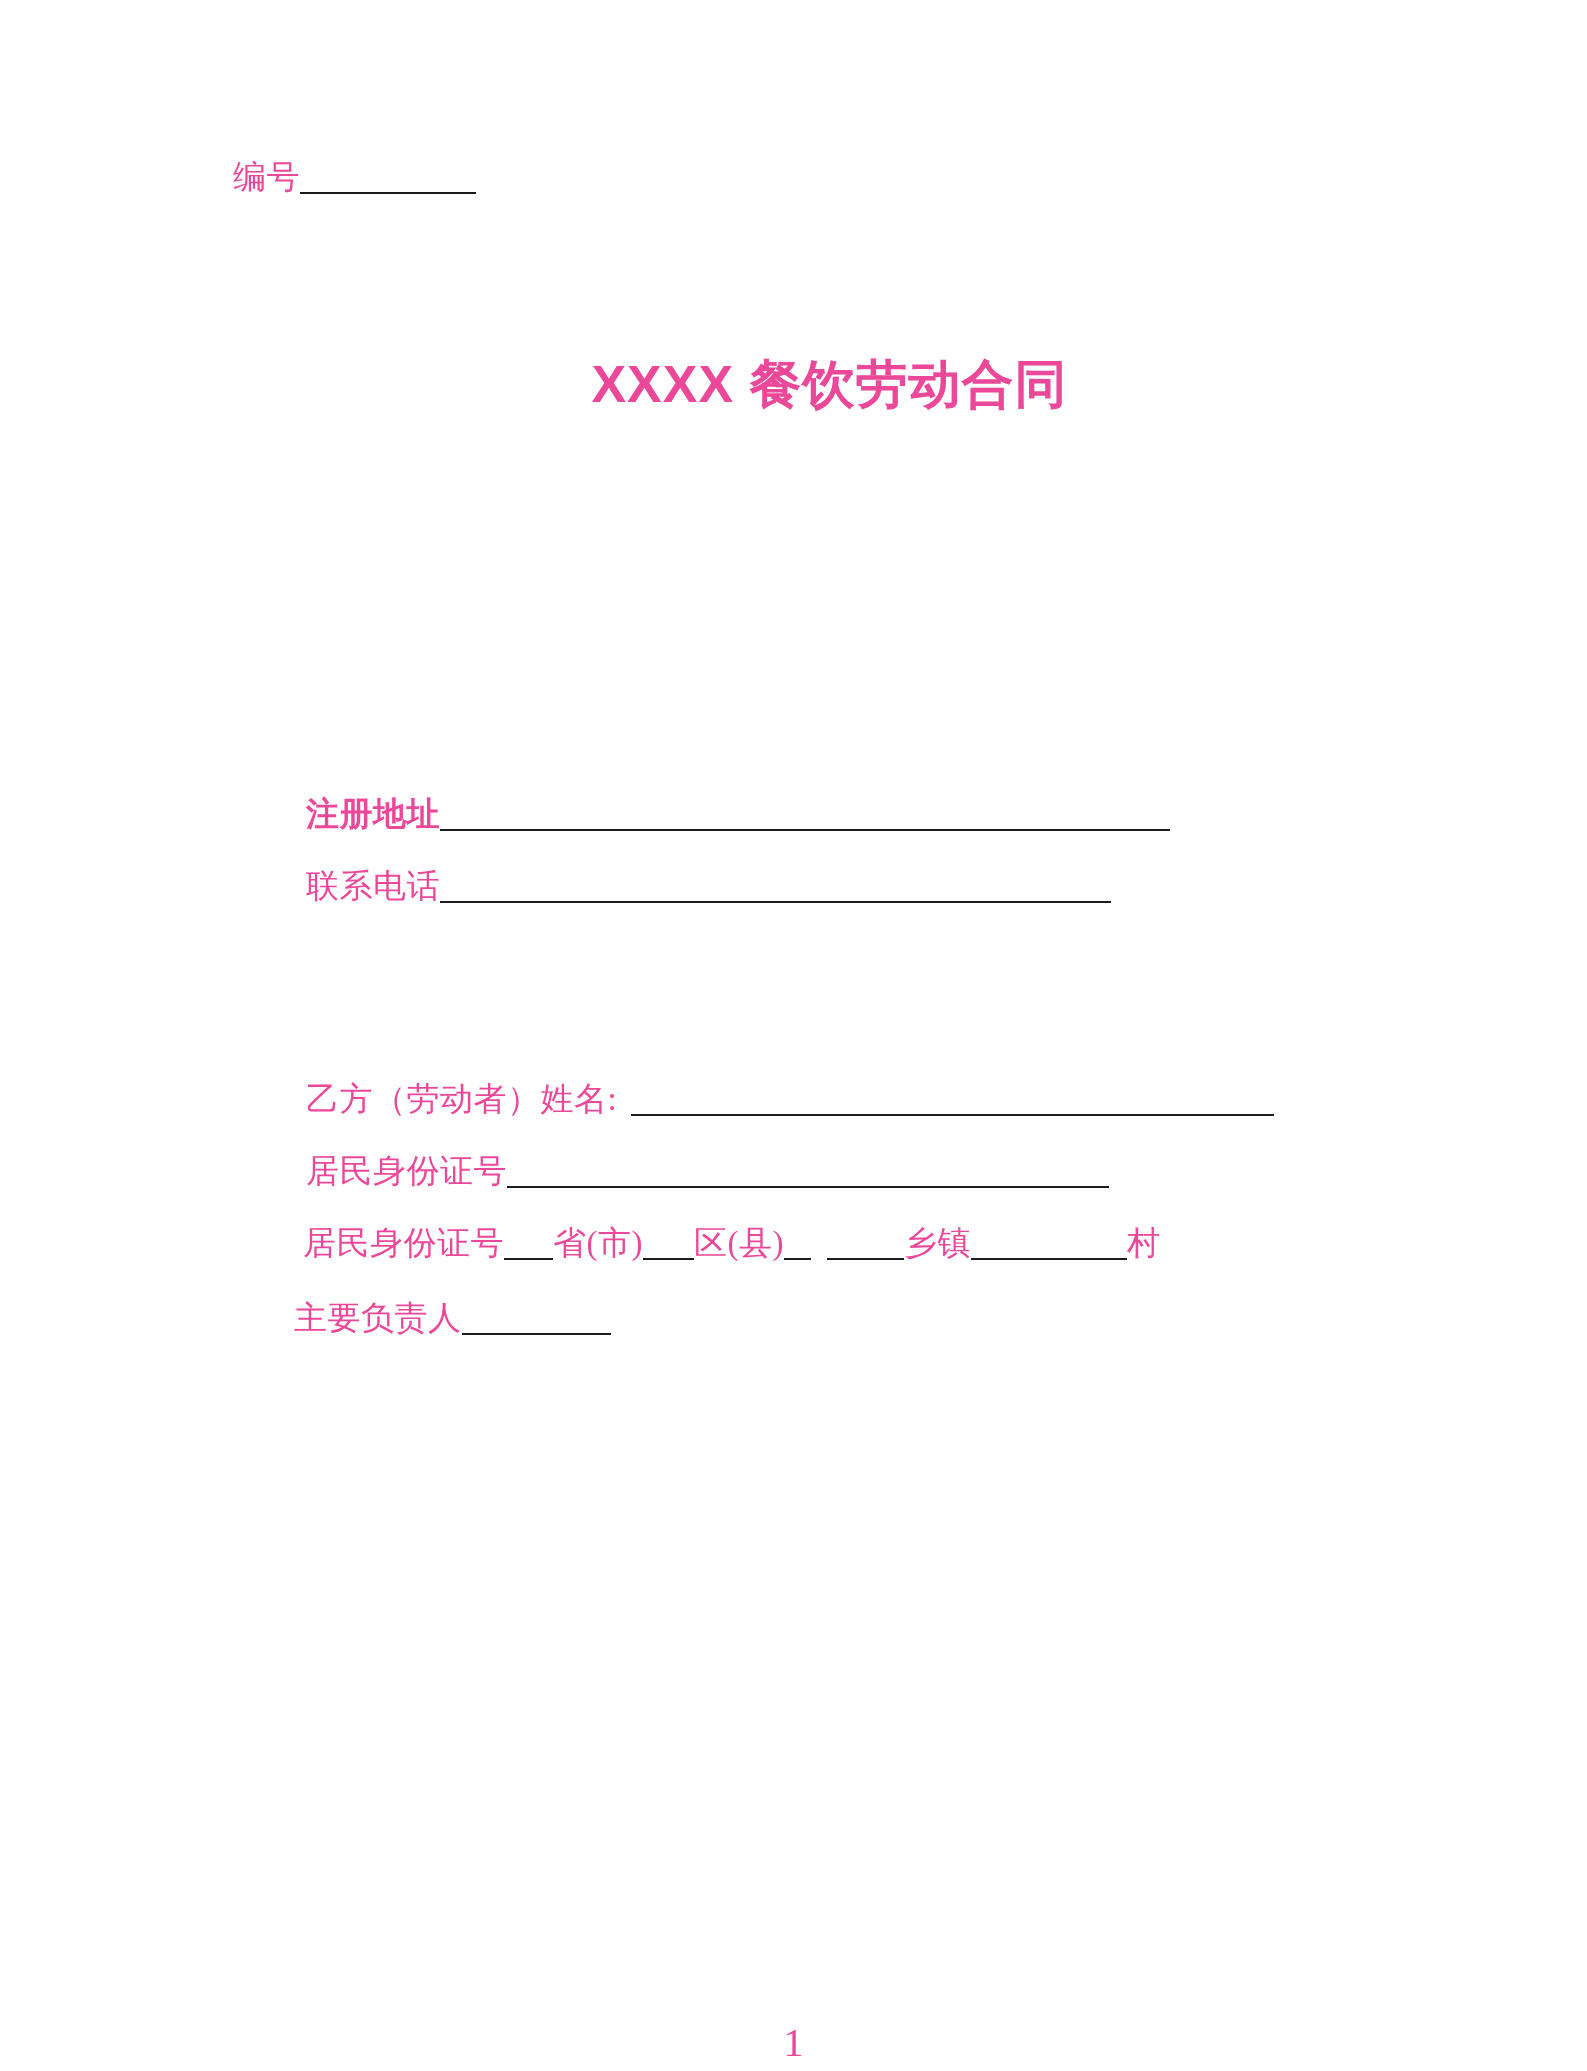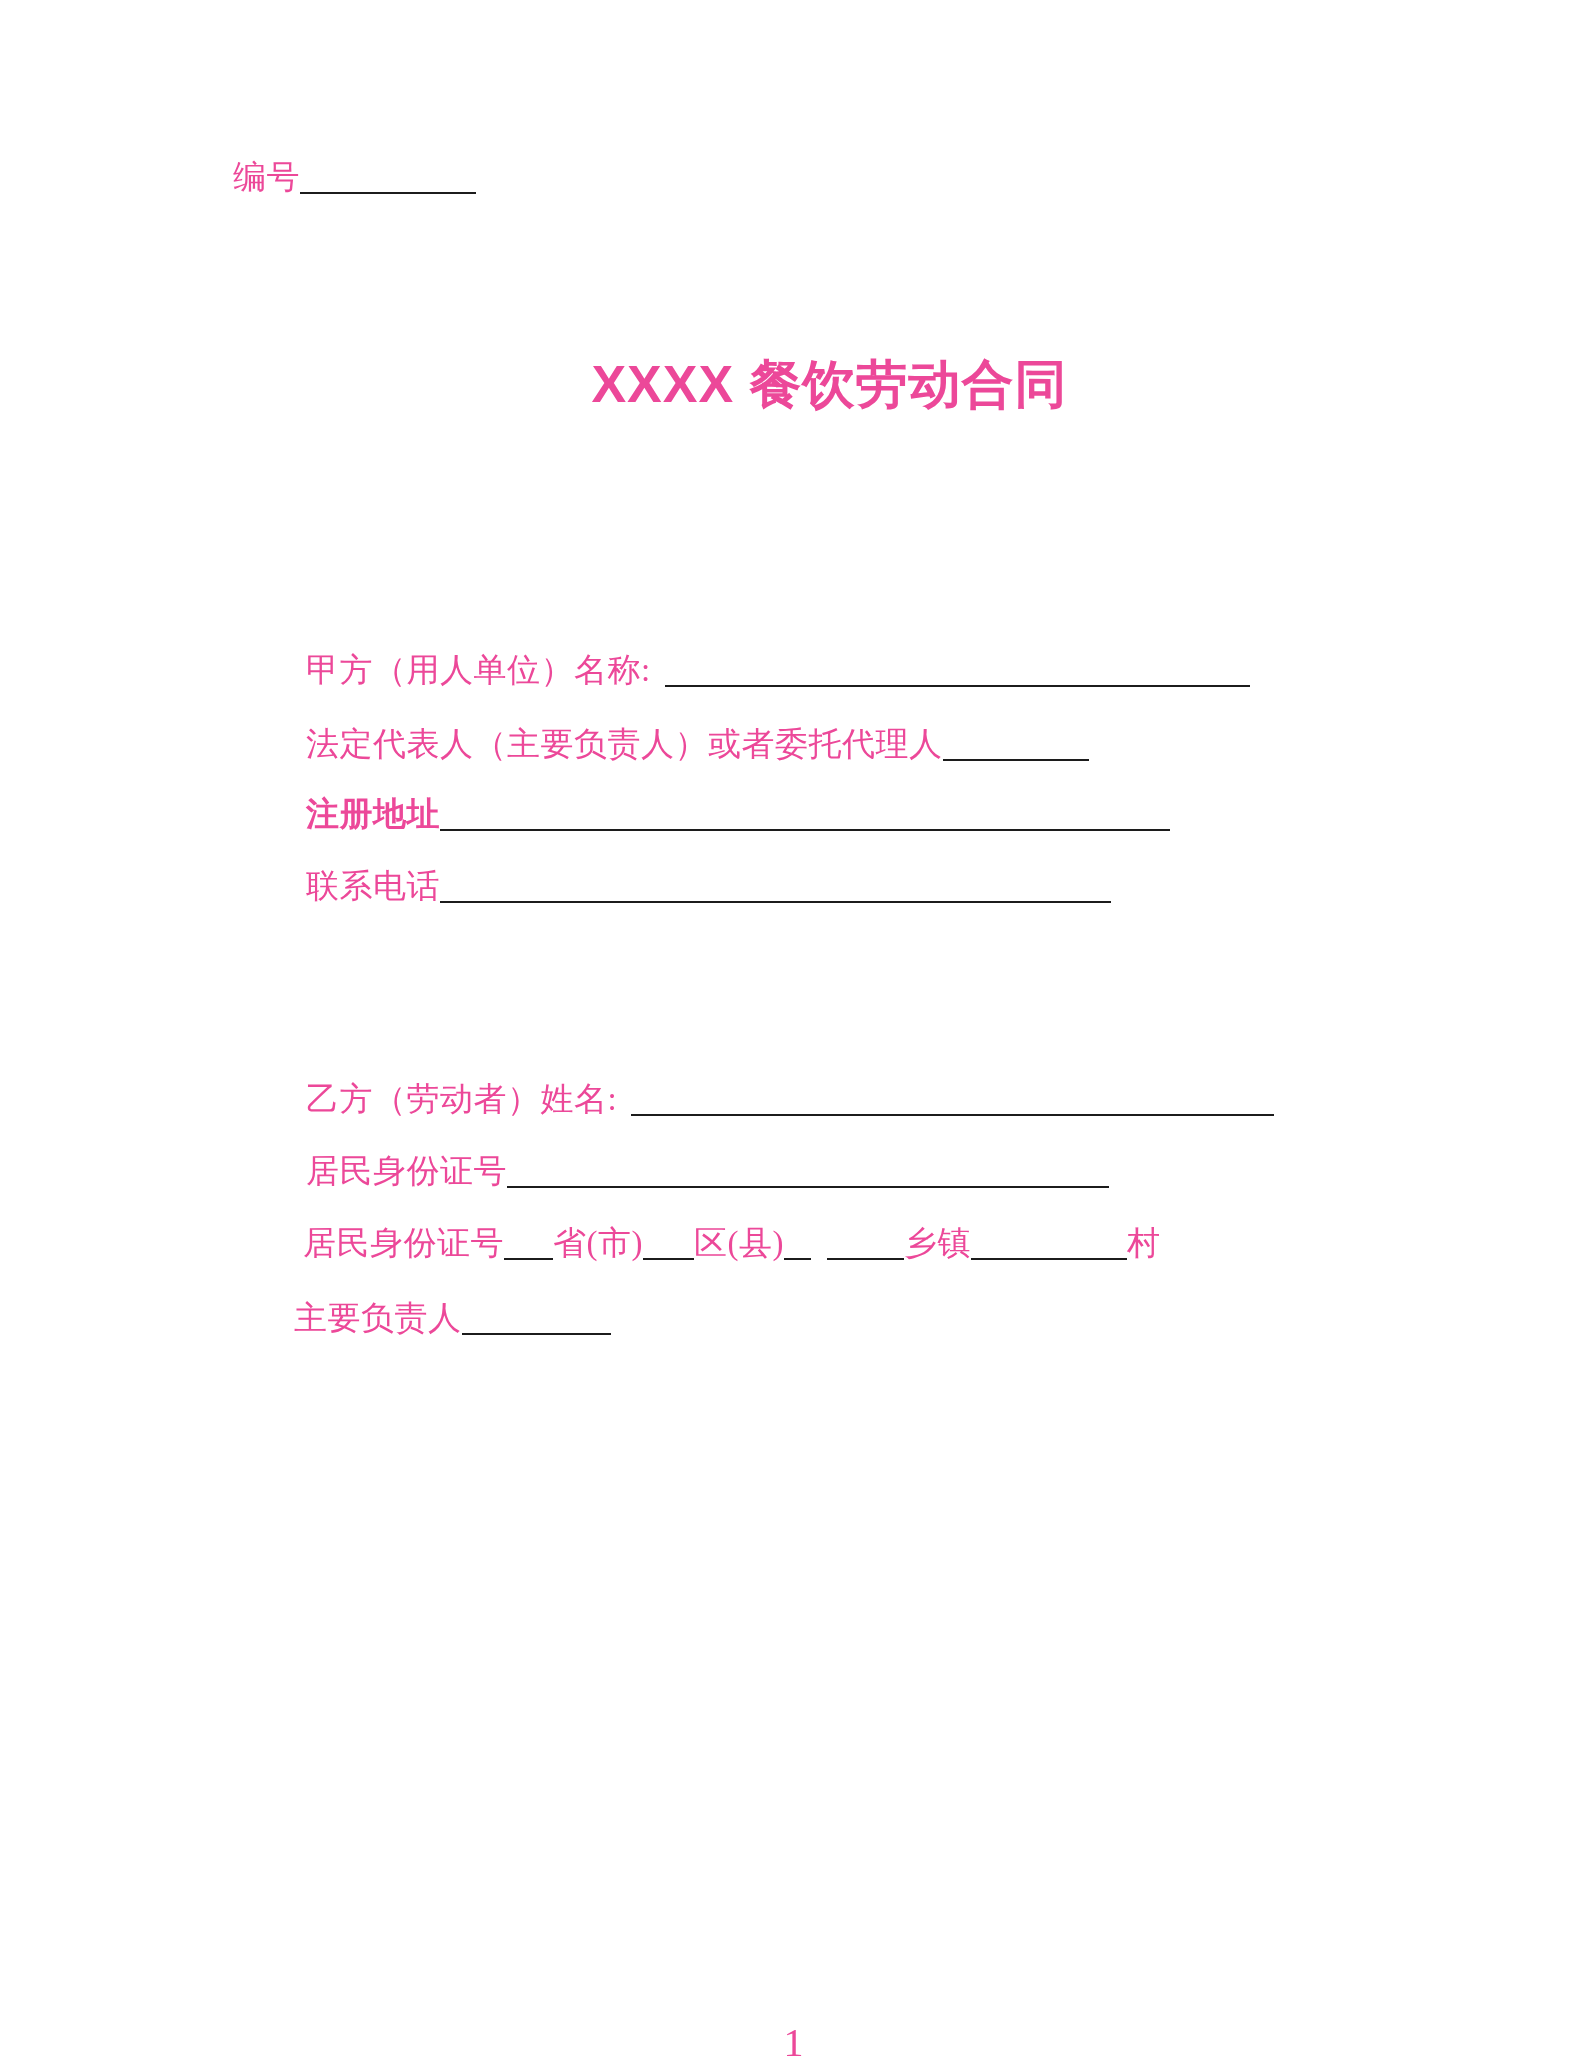--- a/index.html
+++ b/index.html
@@ -55,27 +55,21 @@
 <body>
 
 <div class="page">
 
   <div class="line" style="left:233px; top:155px;">
     <span class="lbl">编号</span><span class="bl" style="width:176px;"></span>
   </div>
 
   <div class="doc-title">XXXX 餐饮劳动合同</div>
 
-  <div class="line" style="left:306px; top:648px;">
-    <span class="lbl">甲方（用人单位）名称:</span><span class="bl gap-s" style="width:585px;"></span>
-  </div>
 
-  <div class="line" style="left:306px; top:722px;">
-    <span class="lbl">法定代表人（主要负责人）或者委托代理人</span><span class="bl" style="width:146px;"></span>
-  </div>
 
   <div class="line" style="left:306px; top:792px;font-weight:bold;">
     <span class="lbl">注册地址</span><span class="bl" style="width:730px;"></span>
   </div>
 
   <div class="line" style="left:306px; top:864px;">
     <span class="lbl">联系电话</span><span class="bl" style="width:671px;"></span>
   </div>
 
   <div class="line" style="left:306px; top:1149px;">

